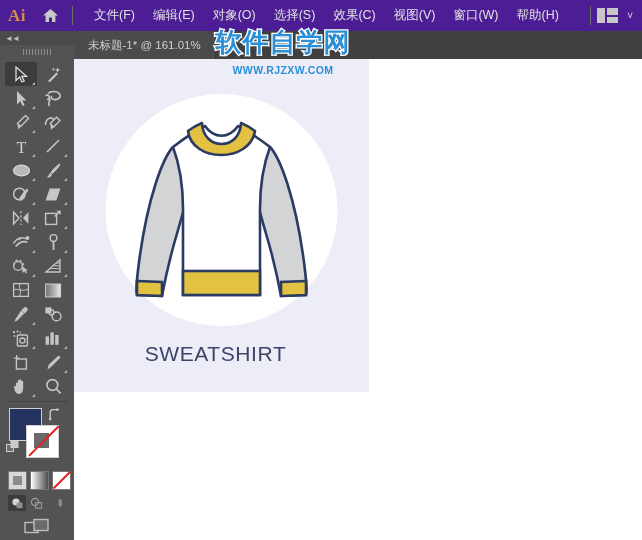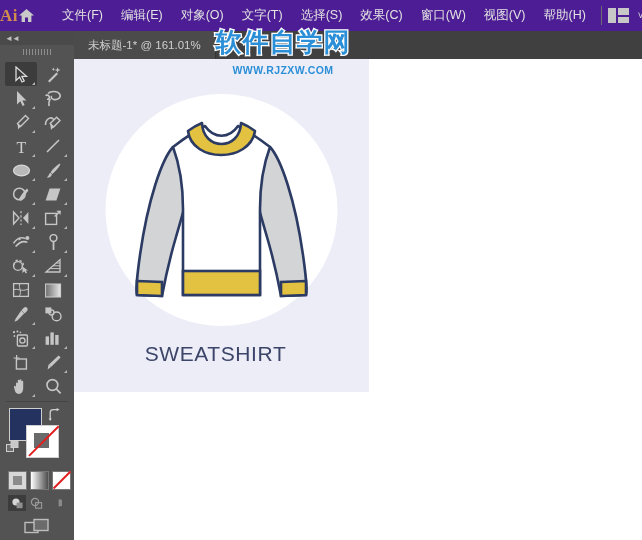--- a/index.html
+++ b/index.html
@@ -139,25 +139,24 @@
     <div class="home-btn">
       <svg width="17" height="15" viewBox="0 0 17 15">
         <path d="M8.5 1 L16 7.6 H13.4 V14 H10 V9.6 H7 V14 H3.6 V7.6 H1 Z" fill="#c9c9c9"></path>
       </svg>
     </div>
     <div class="vsep"></div>
     <div class="menu-items">
       <div class="menu-item">文件(F)</div>
       <div class="menu-item">编辑(E)</div>
       <div class="menu-item">对象(O)</div>
-      <div class="menu-item">文字(T)</div>
       <div class="menu-item">选择(S)</div>
       <div class="menu-item">效果(C)</div>
+      <div class="menu-item">视图(V)</div>
       <div class="menu-item">窗口(W)</div>
-      <div class="menu-item">视图(V)</div>
       <div class="menu-item">帮助(H)</div>
     </div>
     <div class="menu-right">
       <div class="vsep"></div>
       <div class="ws-grid">
         <div class="ws-b" style="width:8px;height:15px;"></div>
         <div class="ws-col">
           <div class="ws-b" style="width:11px;height:6.5px;"></div>
           <div class="ws-b" style="width:11px;height:6.5px;"></div>
         </div>

